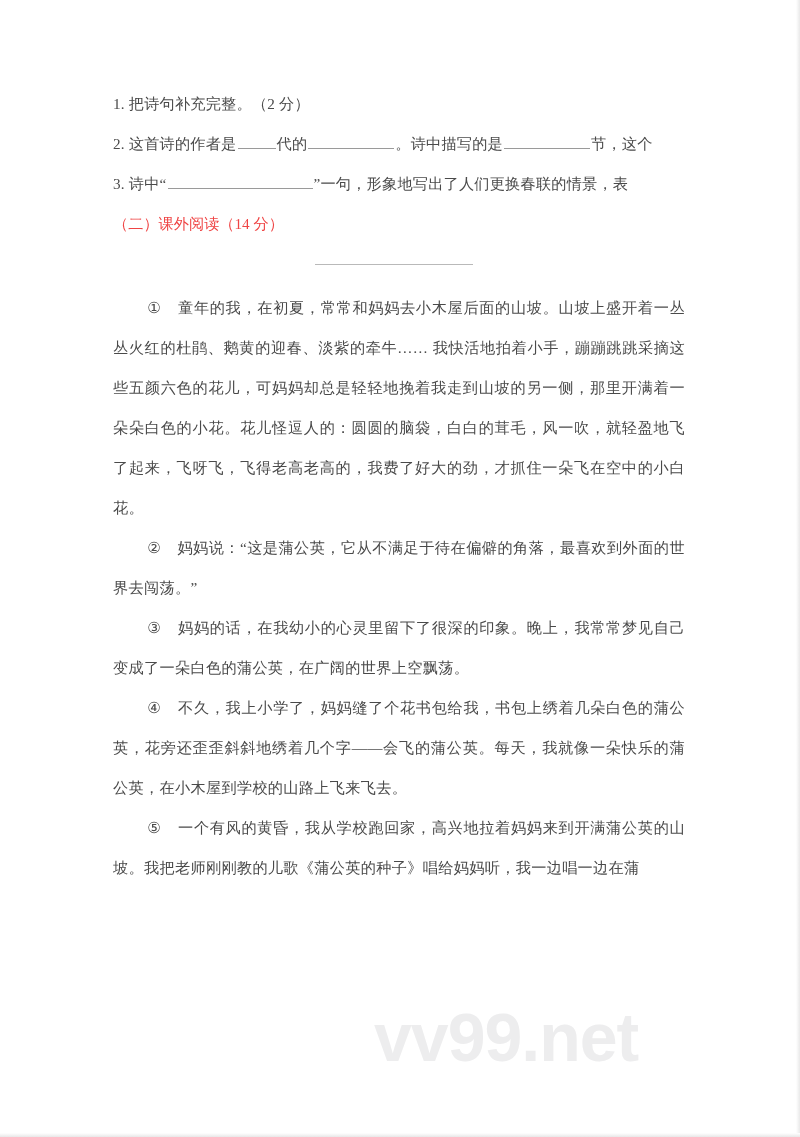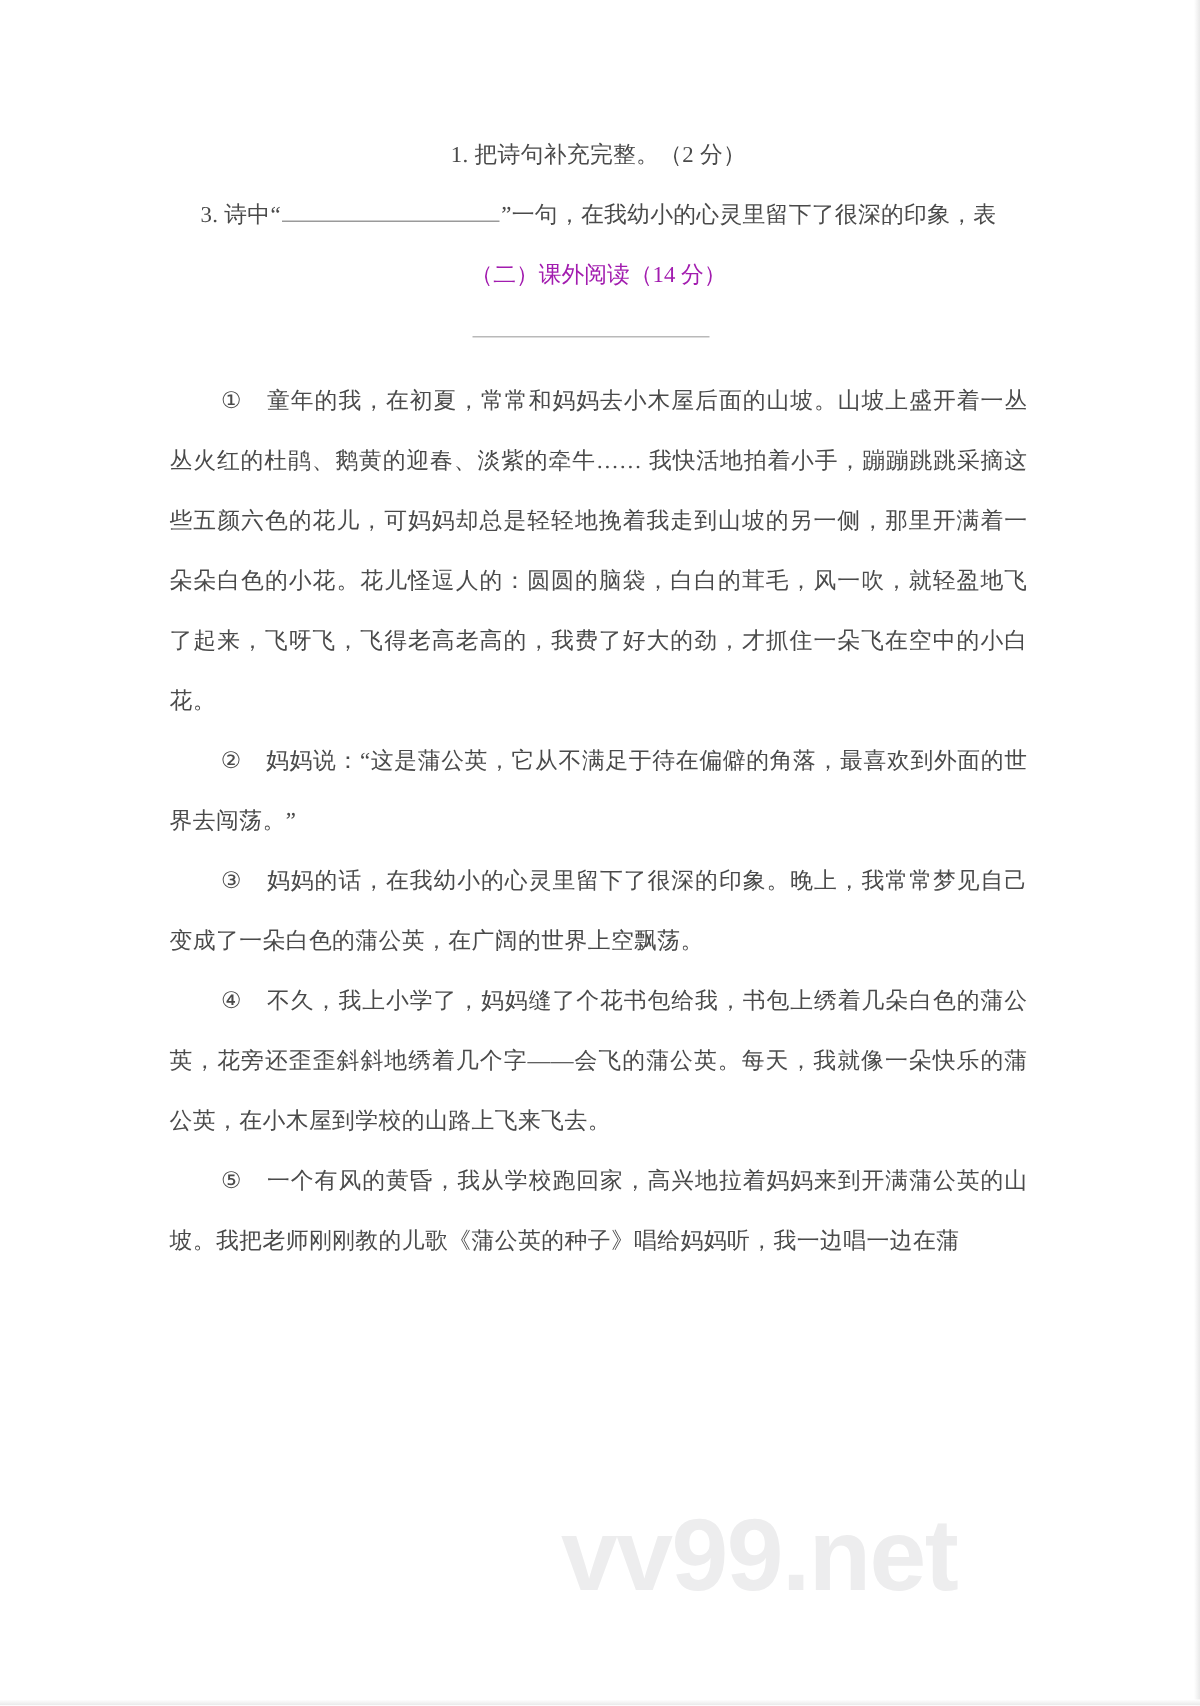--- a/index.html
+++ b/index.html
@@ -47,41 +47,39 @@
     color: #4a4a4a;
     font-size: 15.2px;
     line-height: 40px;
     letter-spacing: 0.4px;
     white-space: nowrap;
     font-family: "Liberation Serif", "DejaVu Serif", serif;
   }
 
   .line.q {
     letter-spacing: 0.2px;
-    text-align: center;
   }
 
   .blank {
     display: inline-block;
     border-bottom: 1px solid #9a9a9a;
     vertical-align: baseline;
     height: 0.95em;
     margin: 0 1px;
   }
 
   .b-xs { width: 38px; }
   .b-md { width: 86px; }
   .b-lg { width: 145px; }
 
   .section-head {
-    color: #a21caf;
+    color: #ef4444;
     font-size: 15.2px;
     line-height: 40px;
     white-space: nowrap;
-    text-align: center;
   }
 
   .title-rule-row {
     height: 44px;
     position: relative;
   }
   .title-rule {
     position: absolute;
     left: 202px;
     top: 20px;
@@ -131,25 +129,29 @@
   <div class="scan-edge-right"></div>
   <div class="scan-edge-bottom"></div>
 
   <div class="content">
 
     <div class="line q">
       <span>1.</span>
       <span class="marker-gap"></span><span>把诗句补充完整。（2 分）</span>
     </div>
 
+    <div class="line q">
+      <span>2.</span>
+      <span class="marker-gap"></span><span>这首诗的作者是</span><span class="blank b-xs"></span><span>代的</span><span class="blank b-md"></span><span>。诗中描写的是</span><span class="blank b-md"></span><span>节，这个</span>
+    </div>
 
 
     <div class="line q">
       <span>3.</span>
-      <span class="marker-gap"></span><span>诗中“</span><span class="blank b-lg"></span><span>”一句，在我幼小的心灵里留下了很深的印象，表</span>
+      <span class="marker-gap"></span><span>诗中“</span><span class="blank b-lg"></span><span>”一句，形象地写出了人们更换春联的情景，表</span>
     </div>
 
 
     <div class="section-head">（二）课外阅读（14 分）</div>
 
     <div class="title-rule-row">
       <div class="title-rule"></div>
     </div>
 
     <p class="para"><span class="indent"></span><span>①</span><span class="marker-gap-wide"></span><span>童年的我，在初夏，常常和妈妈去小木屋后面的山坡。山坡上盛开着一丛丛火红的杜鹃、鹅黄的迎春、淡紫的牵牛…… 我快活地拍着小手，蹦蹦跳跳采摘这些五颜六色的花儿，可妈妈却总是轻轻地挽着我走到山坡的另一侧，那里开满着一朵朵白色的小花。花儿怪逗人的：圆圆的脑袋，白白的茸毛，风一吹，就轻盈地飞了起来，飞呀飞，飞得老高老高的，我费了好大的劲，才抓住一朵飞在空中的小白花。</span></p>

